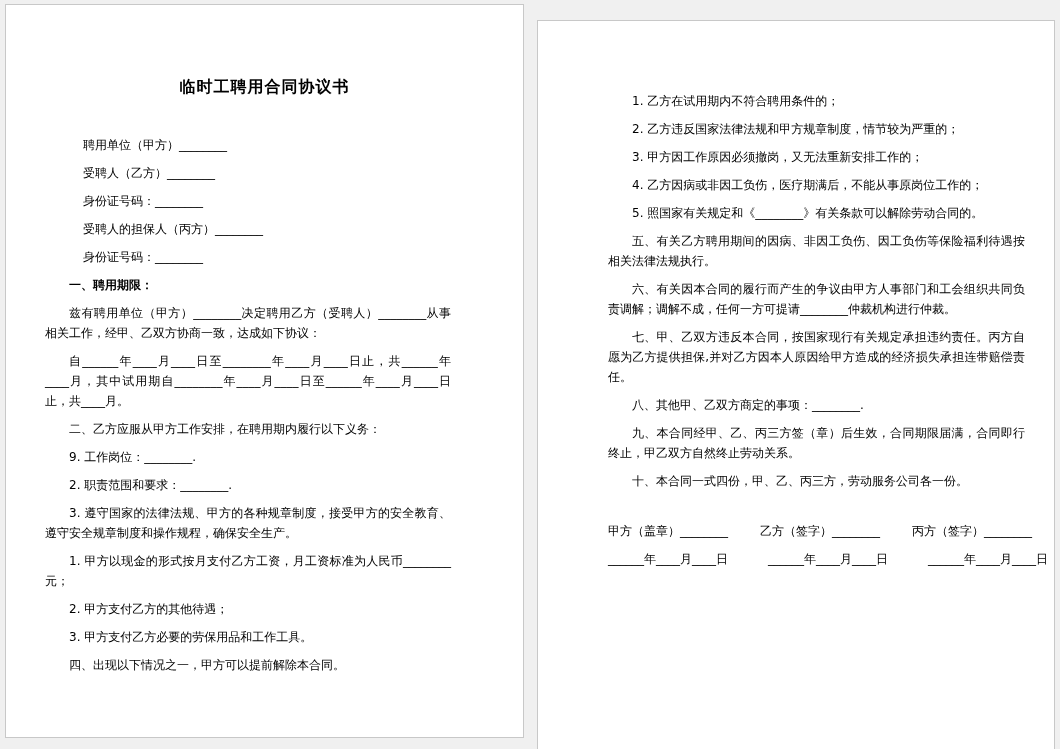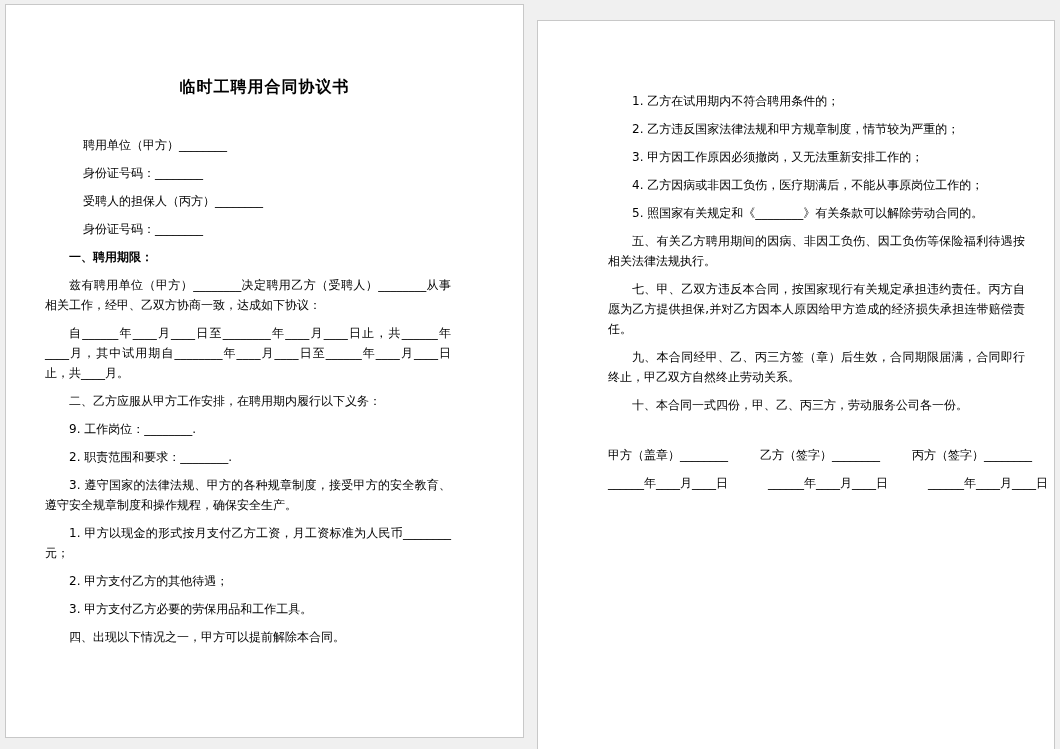--- a/index.html
+++ b/index.html
@@ -37,20 +37,21 @@
   .sig-row .sig-item { white-space: nowrap; }
   .sig-row.dates .sig-item { min-width: 128px; }
 </style>
 </head>
 <body>
 
 <div class="page" id="left-page">
   <h1 class="title">临时工聘用合同协议书</h1>
   <div>
       <p class="intro-line">聘用单位（甲方）________</p>
+      <p class="intro-line">受聘人（乙方）________</p>
       <p class="intro-line">身份证号码：________</p>
       <p class="intro-line">受聘人的担保人（丙方）________</p>
       <p class="intro-line">身份证号码：________</p>
     </div>
   <div>
       <p class="para bold">一、聘用期限：</p>
       <p class="para">兹有聘用单位（甲方）________决定聘用乙方（受聘人）________从事相关工作，经甲、乙双方协商一致，达成如下协议：</p>
       <p class="para">自______年____月____日至________年____月____日止，共______年____月，其中试用期自________年____月____日至______年____月____日止，共____月。</p>
       <p class="para">二、乙方应服从甲方工作安排，在聘用期内履行以下义务：</p>
       <p class="para">9. 工作岗位：________.</p>
@@ -64,21 +65,23 @@
 </div>
 
 <div class="page" id="right-page">
   <div>
       <p class="para">1. 乙方在试用期内不符合聘用条件的；</p>
       <p class="para">2. 乙方违反国家法律法规和甲方规章制度，情节较为严重的；</p>
       <p class="para">3. 甲方因工作原因必须撤岗，又无法重新安排工作的；</p>
       <p class="para">4. 乙方因病或非因工负伤，医疗期满后，不能从事原岗位工作的；</p>
       <p class="para">5. 照国家有关规定和《________》有关条款可以解除劳动合同的。</p>
       <p class="para">五、有关乙方聘用期间的因病、非因工负伤、因工负伤等保险福利待遇按相关法律法规执行。</p>
+      <p class="para">六、有关因本合同的履行而产生的争议由甲方人事部门和工会组织共同负责调解；调解不成，任何一方可提请________仲裁机构进行仲裁。</p>
       <p class="para">七、甲、乙双方违反本合同，按国家现行有关规定承担违约责任。丙方自愿为乙方提供担保,并对乙方因本人原因给甲方造成的经济损失承担连带赔偿责任。</p>
+      <p class="para">八、其他甲、乙双方商定的事项：________.</p>
       <p class="para">九、本合同经甲、乙、丙三方签（章）后生效，合同期限届满，合同即行终止，甲乙双方自然终止劳动关系。</p>
       <p class="para">十、本合同一式四份，甲、乙、丙三方，劳动服务公司各一份。</p>
     </div>
   <div class="sig-row parties">
       <span class="sig-item">甲方（盖章）________</span>
       <span class="sig-item">乙方（签字）________</span>
       <span class="sig-item">丙方（签字）________</span>
     </div>
   <div class="sig-row dates">
       <span class="sig-item">______年____月____日</span>

